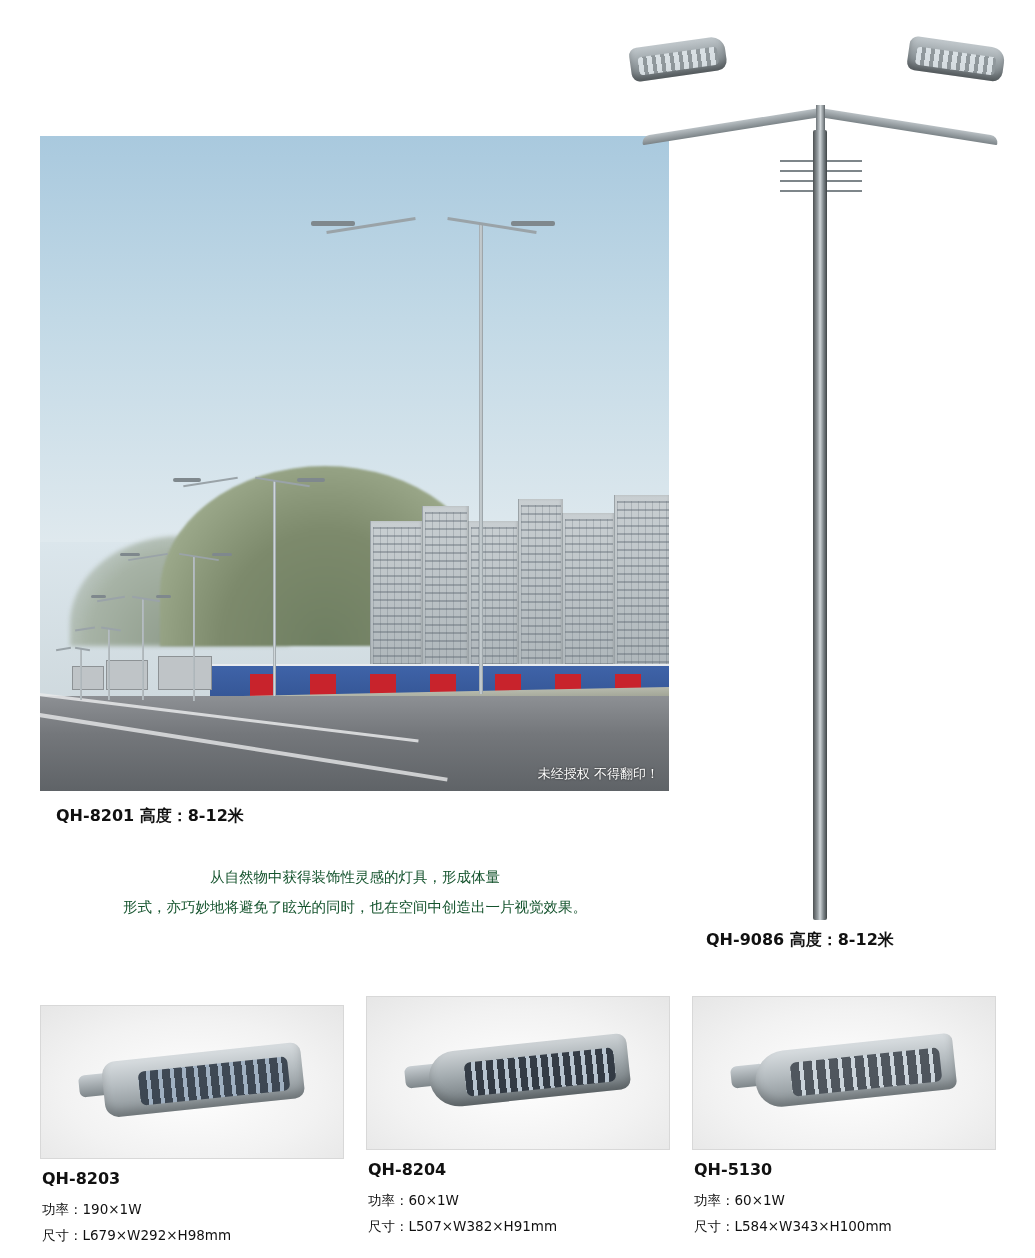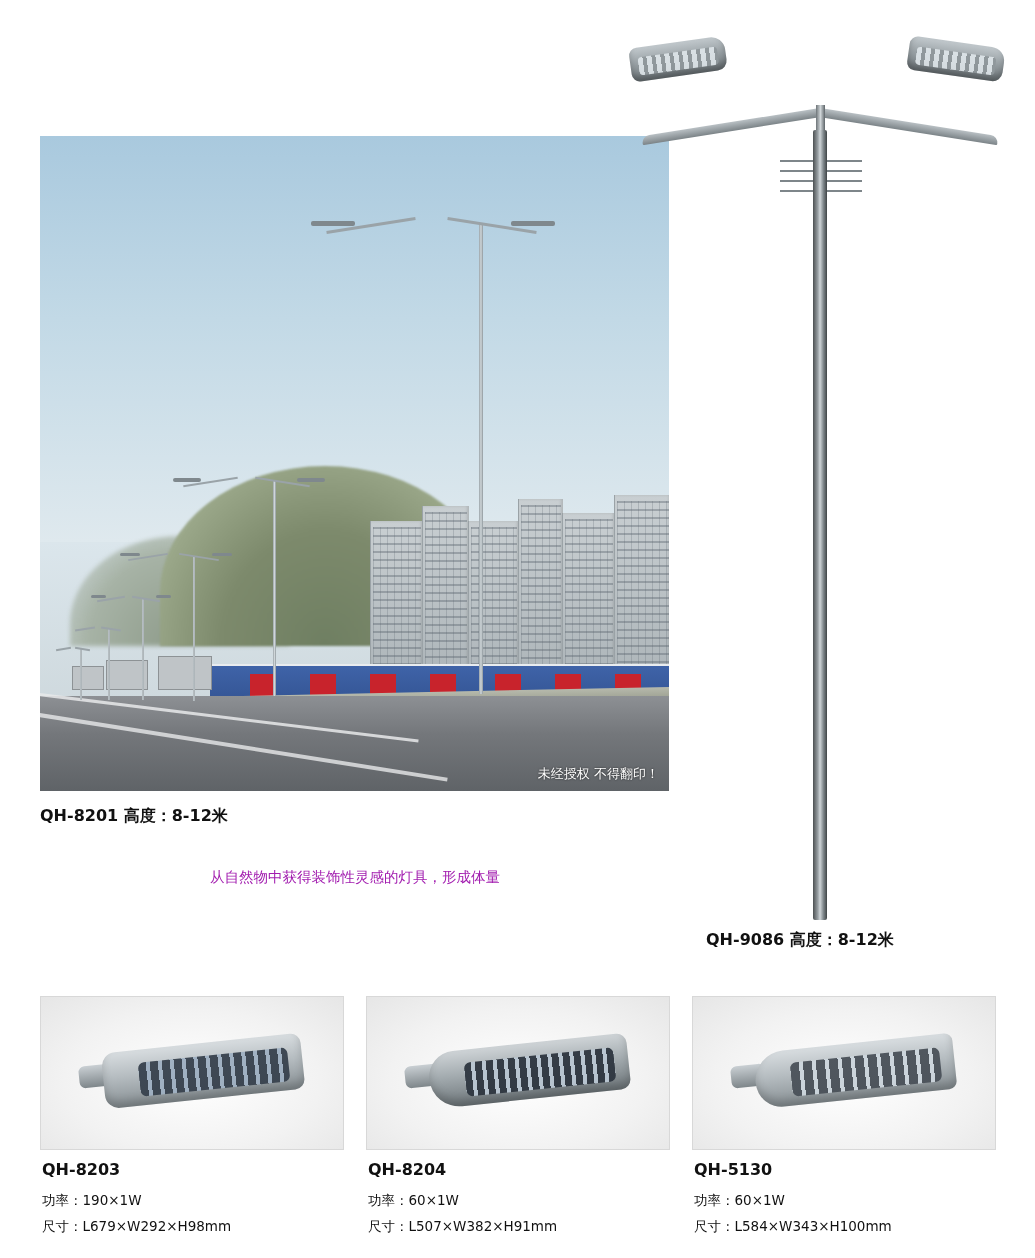--- a/index.html
+++ b/index.html
@@ -278,33 +278,33 @@
 
   
   .cap {
     position: absolute;
     font-family: "DejaVu Sans", sans-serif;
     font-weight: bold;
     font-size: 16px;
     color: #111111;
     white-space: nowrap;
   }
-  .cap-8201 { left: 40px; top: 806px; }
+  .cap-8201 { left: 56px; top: 806px; }
   .cap-8202 { left: 706px; top: 930px; }
 
   
   .para {
     position: absolute;
     left: 40px;
     top: 862px;
     width: 630px;
     text-align: center;
     font-family: "DejaVu Sans", sans-serif;
     font-size: 14.5px;
-    color: #a21caf;
+    color: #14532d;
     line-height: 30px;
   }
   .para div { white-space: nowrap; }
   .para .l2 { margin-left: -4px; }
 
   
   .cards {
     position: absolute;
     left: 40px;
     top: 996px;
@@ -341,21 +341,21 @@
   .card-spec {
     position: absolute;
     left: 2px;
     font-family: "DejaVu Sans", sans-serif;
     font-size: 13.5px;
     color: #111;
     white-space: nowrap;
   }
   .spec1 { top: 196px; }
   .spec2 { top: 222px; }
-  .c1 { left: 0; }
+  .c1 { left: 0; margin-top: 9px; }
   .c2 { left: 326px; }
   .c3 { left: 652px; }
 
   
   .lum {
     position: absolute;
     left: 32px;
     top: 36px;
     width: 240px;
     height: 80px;
@@ -490,20 +490,21 @@
       <i style="top:30px;"></i>
     </div>
     <div class="tall-pole"></div>
   </div>
 
   <div class="cap cap-8201">QH-8201  高度：8-12米</div>
   <div class="cap cap-8202">QH-9086  高度：8-12米</div>
 
   <div class="para">
     <div>从自然物中获得装饰性灵感的灯具，形成体量</div>
+    <div>形式，亦巧妙地将避免了眩光的同时，也在空间中创造出一片视觉效果。</div>
   </div>
 
   <div class="cards">
 
     <div class="card c1">
       <div class="imgbox">
         <div class="bgfade"></div>
         <div class="lum lum1">
           <div class="neck"></div>
           <div class="body"></div>

